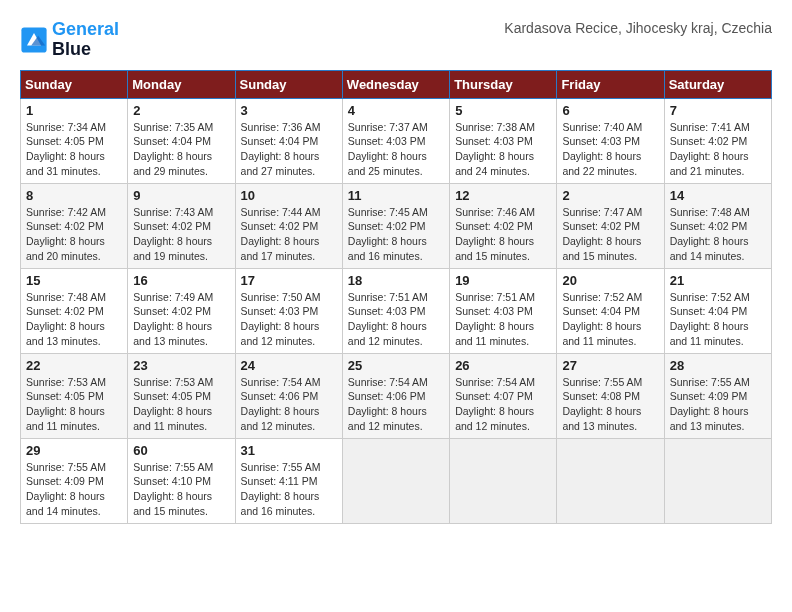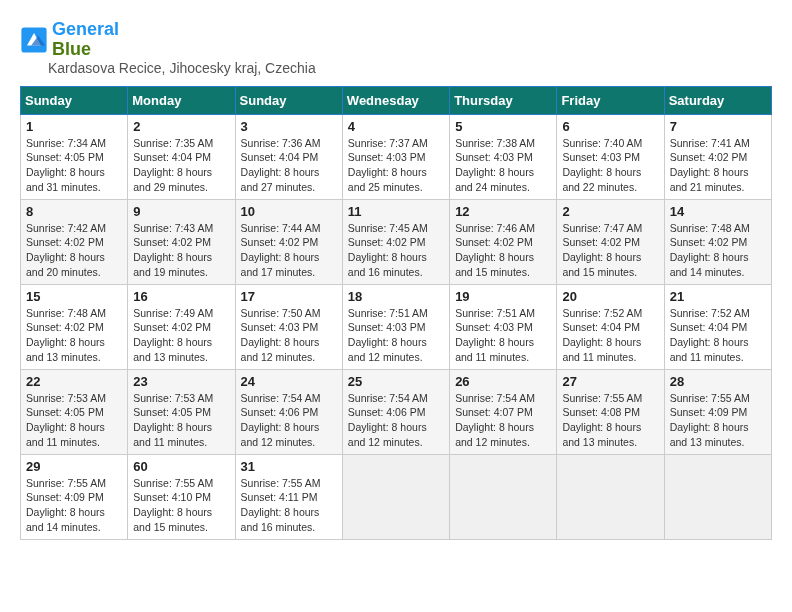--- a/index.html
+++ b/index.html
@@ -8,21 +8,20 @@
       background: #fff;
       width: 792px;
       min-height: 612px;
       padding: 20px;
     }
     .header {
       display: flex;
       justify-content: space-between;
       align-items: flex-start;
       margin-bottom: 10px;
-      flex-direction: column;
     }
     .logo {
       display: flex;
       align-items: center;
       gap: 4px;
     }
     .logo-text {
       font-size: 18px;
       font-weight: bold;
       color: #333;
@@ -47,21 +46,21 @@
       font-size: 14px;
       color: #555;
       margin-left: 28px;
     }
     .calendar {
       width: 100%;
       border-collapse: collapse;
       font-size: 11px;
     }
     .calendar th {
-      background-color: #0f766e;
+      background-color: #7f1d1d;
       color: #fff;
       padding: 6px 4px;
       text-align: left;
       font-size: 13px;
       font-weight: bold;
       border: 1px solid #2979c7;
     }
     .calendar td {
       border: 1px solid #ccc;
       padding: 4px 5px;
@@ -93,21 +92,21 @@
 <body>
 
 <div class="header">
   <div class="logo">
     <svg class="logo-icon" viewBox="0 0 40 40">
       <rect x="2" y="2" width="36" height="36" rx="4" fill="#2196F3"></rect>
       <polygon points="10,28 20,10 30,28" fill="white"></polygon>
       <polygon points="16,28 26,14 36,28" fill="#1565C0" opacity="0.7"></polygon>
     </svg>
     <div class="logo-text">
-      <span>General</span><br><span style="color:#4d7c0f">Blue</span>
+      <span>General</span><br><span style="color:#0f172a">Blue</span>
     </div>
   </div>
   <div class="title-block">
     <div class="location">Kardasova Recice, Jihocesky kraj, Czechia</div>
   </div>
 </div>
 
 <table class="calendar">
   <thead>
     <tr>

